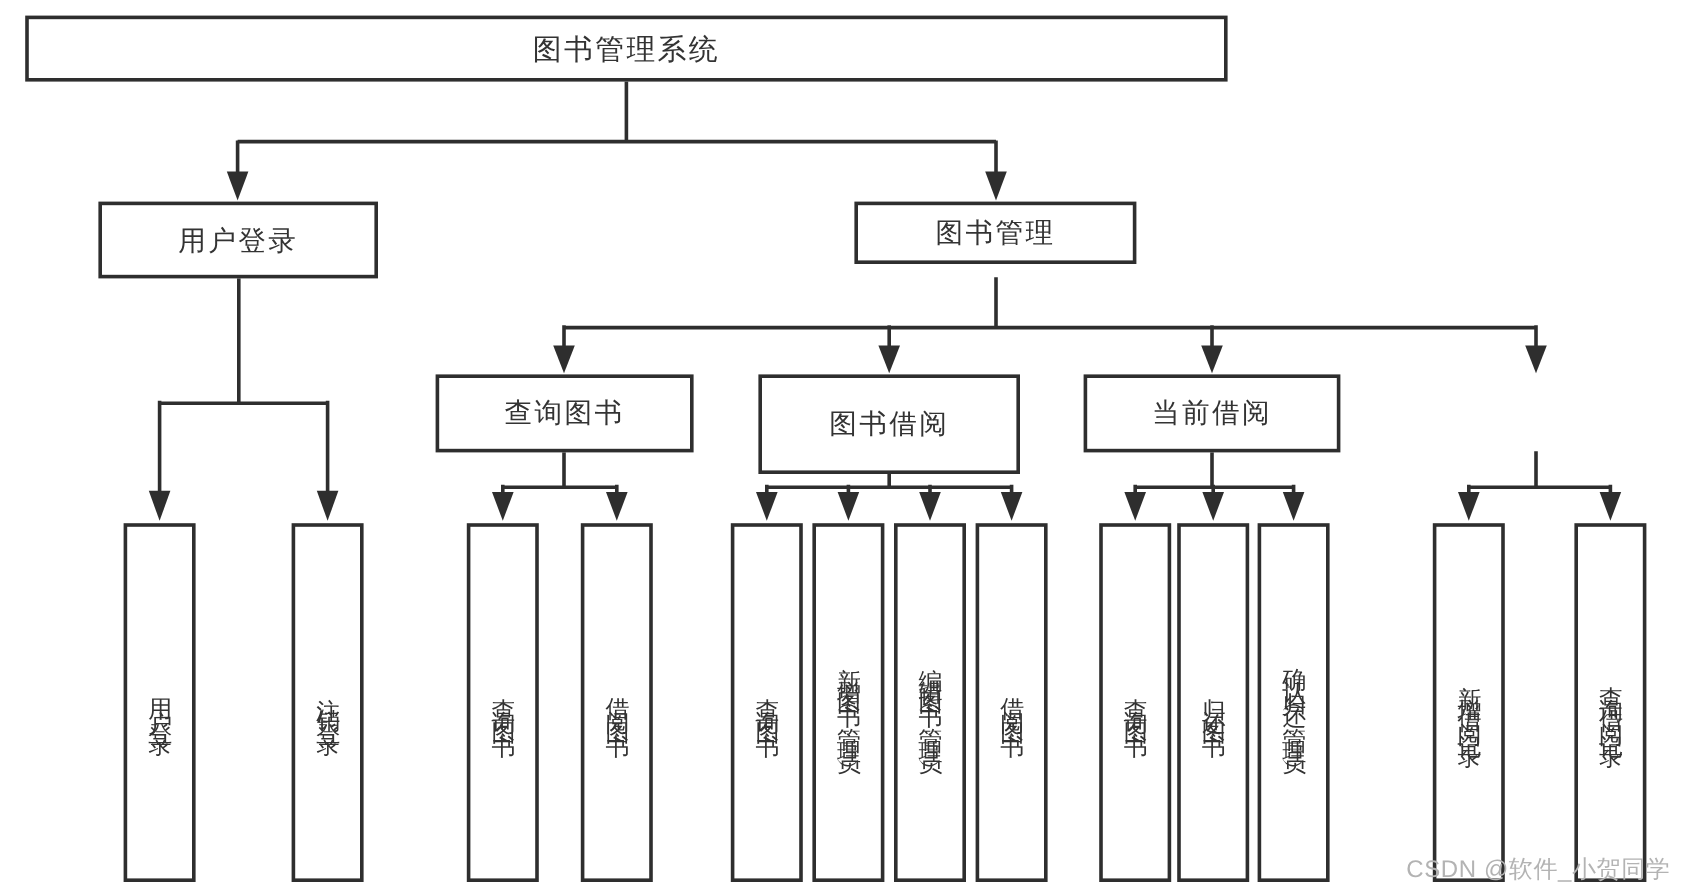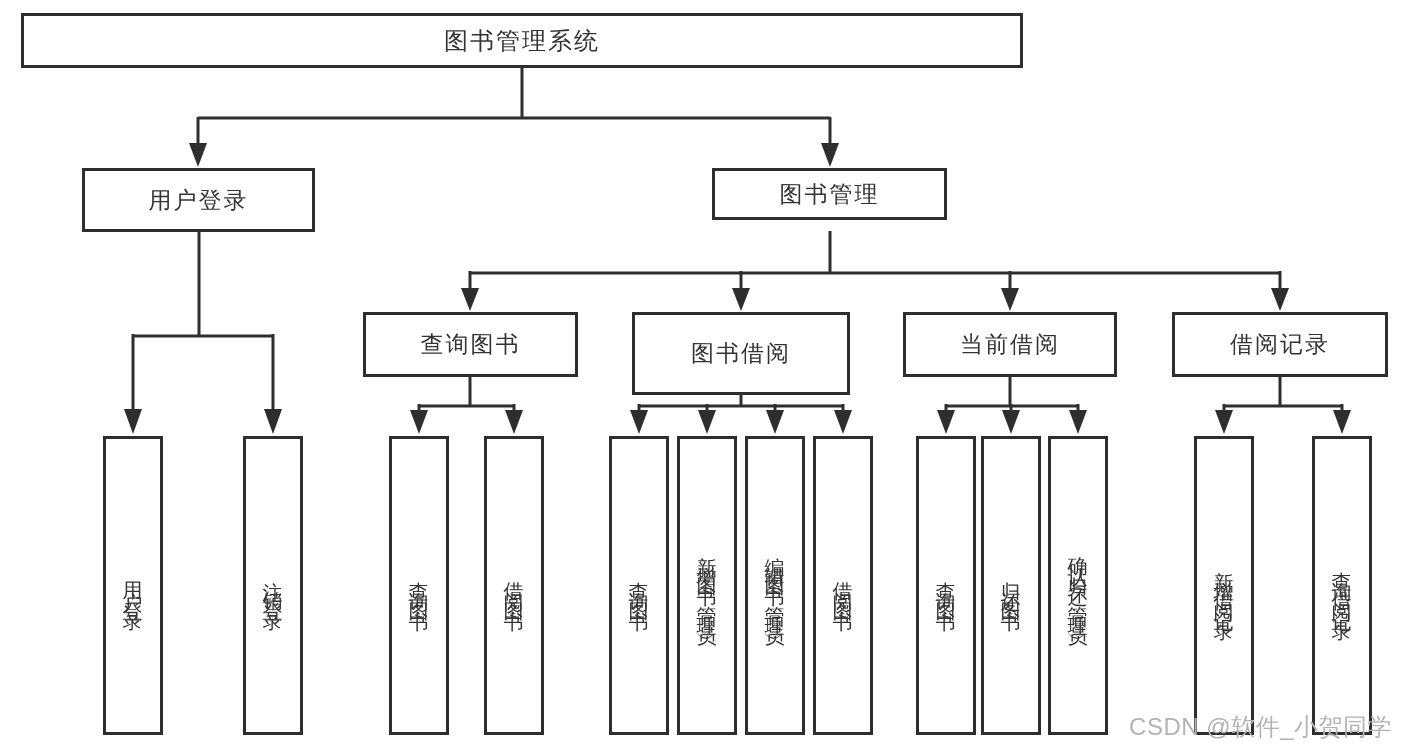--- a/index.html
+++ b/index.html
@@ -61,21 +61,21 @@
     font-size: 20px;
     letter-spacing: 10px;
     line-height: 1;
     color: var(--text, #333333);
     white-space: nowrap;
   }
   .watermark {
     position: absolute;
     top: 711px;
     right: 13px;
-    font-size: 24px;
+    font-size: 20px;
     letter-spacing: 0.5px;
     color: var(--watermark, #b3b3b3);
     z-index: 5;
     white-space: nowrap;
   }
 </style>
 </head>
 <body style="--line: #2e2e2e; --border: #2e2e2e; --text: #333333; --watermark: #b3b3b3; --background: #ffffff;">
 
 <div class="canvas">
@@ -129,23 +129,20 @@
 
   <div class="box" style="left:363px; top:312px; width:215px; height:65px;">
     <span class="hlabel">查询图书</span>
   </div>
   <div class="box" style="left:632px; top:312px; width:218px; height:83px;">
     <span class="hlabel">图书借阅</span>
   </div>
   <div class="box" style="left:903px; top:312px; width:214px; height:65px;">
     <span class="hlabel">当前借阅</span>
   </div>
-  <div class="box" style="left:1172px; top:312px; width:216px; height:65px;">
-    <span class="hlabel">借阅记录</span>
-  </div>
 
   <div class="box leaf" style="left:103px;">
     <span class="vtext">用户登录</span>
   </div>
   <div class="box leaf" style="left:243px;">
     <span class="vtext">注销登录</span>
   </div>
 
   <div class="box leaf" style="left:389px;">
     <span class="vtext">查询图书</span>

